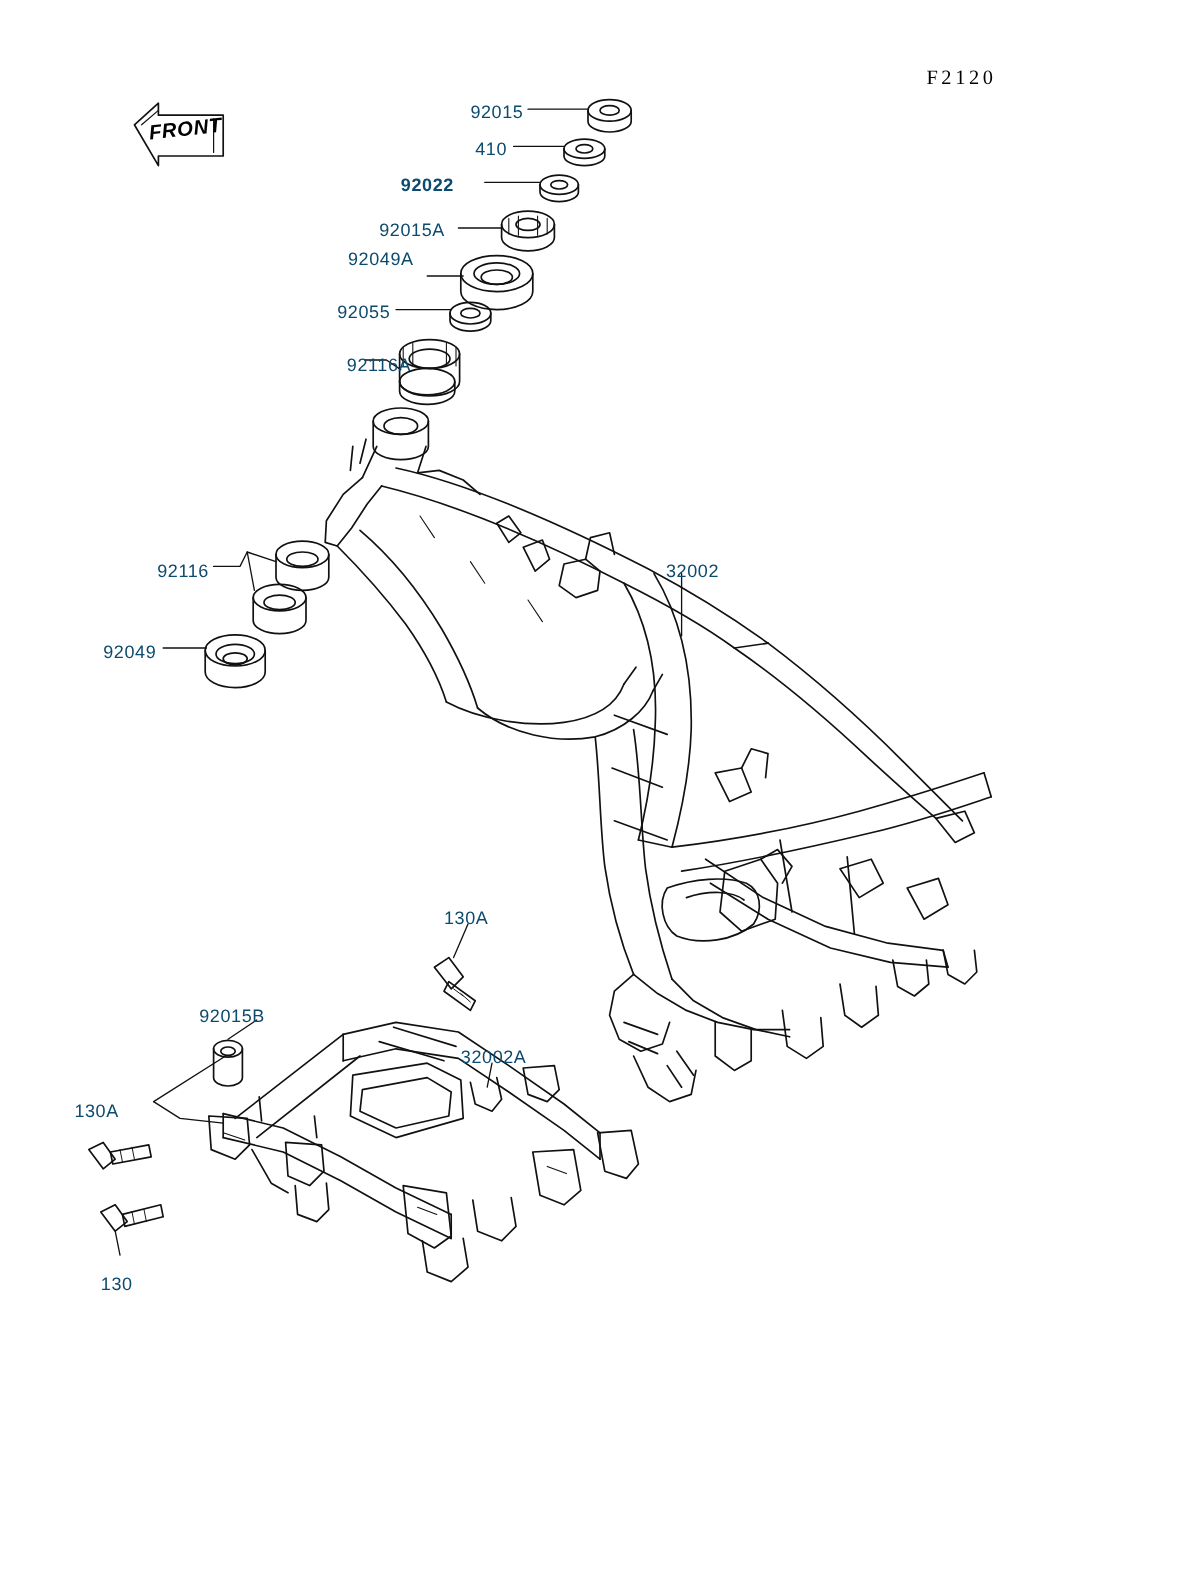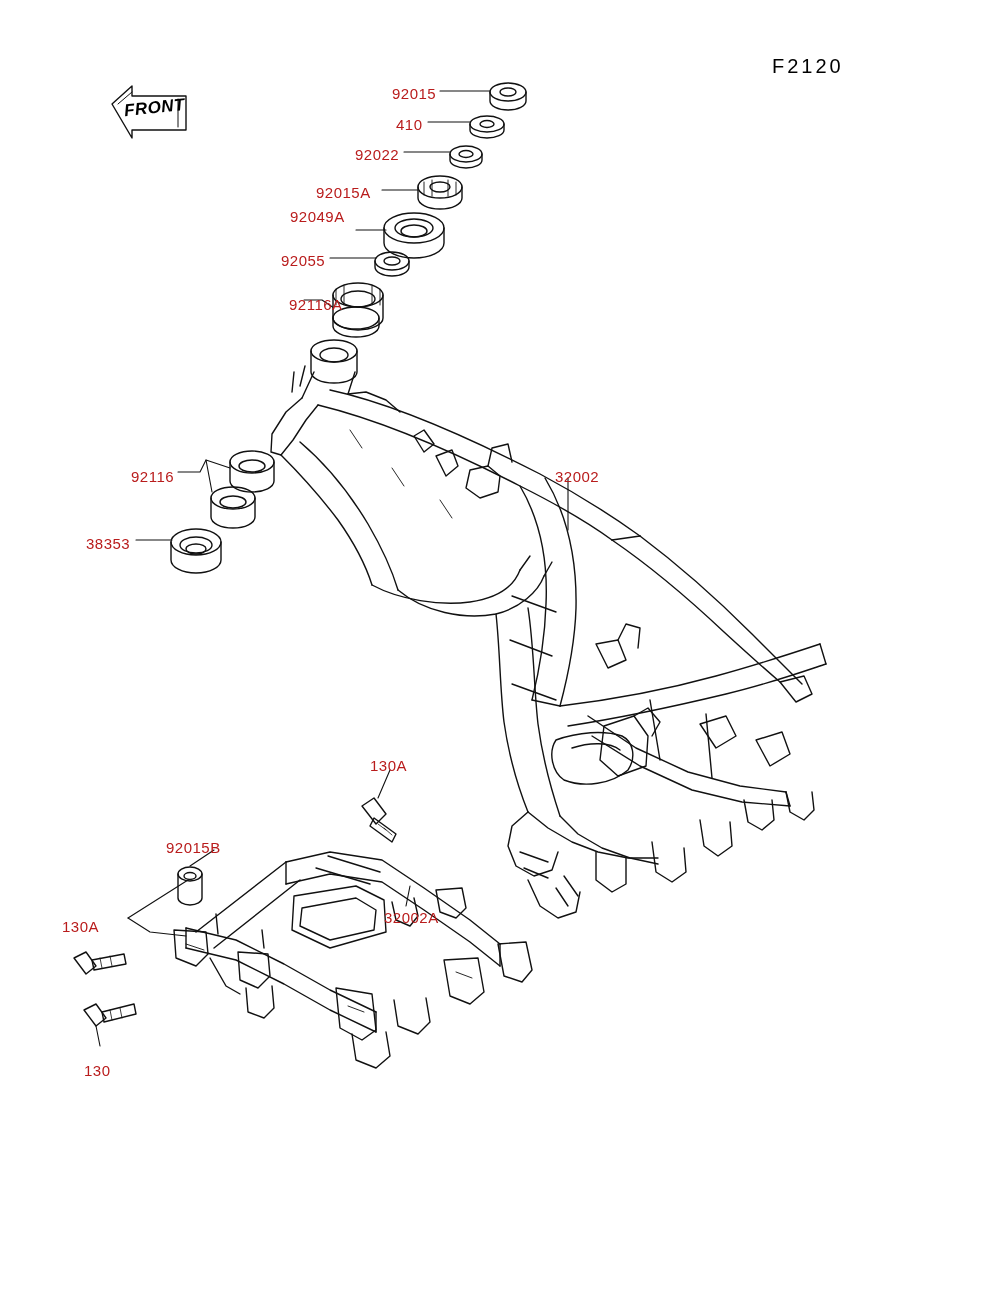--- a/index.html
+++ b/index.html
@@ -24,27 +24,27 @@
     left: 0;
     top: 0;
     width: 1000px;
     height: 1308px;
   }
   .label {
     position: absolute;
     font-family: "Liberation Sans", sans-serif;
     font-size: 15px;
     letter-spacing: 0.5px;
-    color: #b91c1c;
+    color: #0c4a6e;
     white-space: nowrap;
   }
   .sheet-code {
     position: absolute;
-    font-family: Liberation Sans, sans-serif;
-    font-size: 20px;
+    font-family: Liberation Serif, serif;
+    font-size: 17px;
     letter-spacing: 3px;
     color: #000000;
     white-space: nowrap;
   }
   .front-badge {
     position: absolute;
     left: 108px;
     top: 84px;
     width: 86px;
     height: 52px;
@@ -288,27 +288,27 @@
   </svg>
 
   <div class="sheet-code" style="left:772px; top:55px;">F2120</div>
 
   <div class="front-badge">
     <div class="front-text">FRONT</div>
   </div>
 
   <div class="label" style="left:392px; top:85px;">92015</div>
   <div class="label" style="left:396px; top:116px;">410</div>
-  <div class="label" style="left:355px; top:146px;">92022</div>
+  <div class="label" style="left:334px; top:146px;font-weight:bold;">92022</div>
   <div class="label" style="left:316px; top:184px;text-align:right;">92015A</div>
   <div class="label" style="left:290px; top:208px;">92049A</div>
   <div class="label" style="left:281px; top:252px;">92055</div>
   <div class="label" style="left:243px; top:296px;margin-left:46px;">92116A</div>
   <div class="label" style="left:131px; top:468px;">92116</div>
-  <div class="label" style="left:86px;  top:535px;">38353</div>
+  <div class="label" style="left:86px;  top:535px;">92049</div>
   <div class="label" style="left:543px; top:468px;margin-left:12px;">32002</div>
   <div class="label" style="left:370px; top:757px;">130A</div>
   <div class="label" style="left:166px; top:839px;text-align:right;">92015B</div>
-  <div class="label" style="left:384px; top:873px;margin-top:36px;">32002A</div>
+  <div class="label" style="left:384px; top:873px;">32002A</div>
   <div class="label" style="left:62px;  top:918px;">130A</div>
   <div class="label" style="left:84px;  top:1062px;">130</div>
 
 </div>
 
 </body></html>

